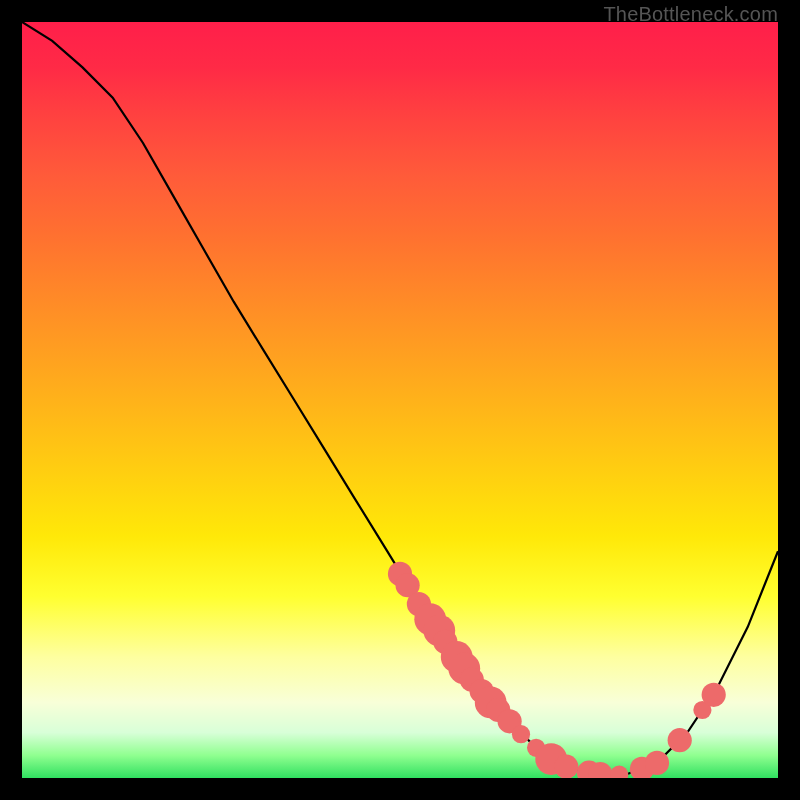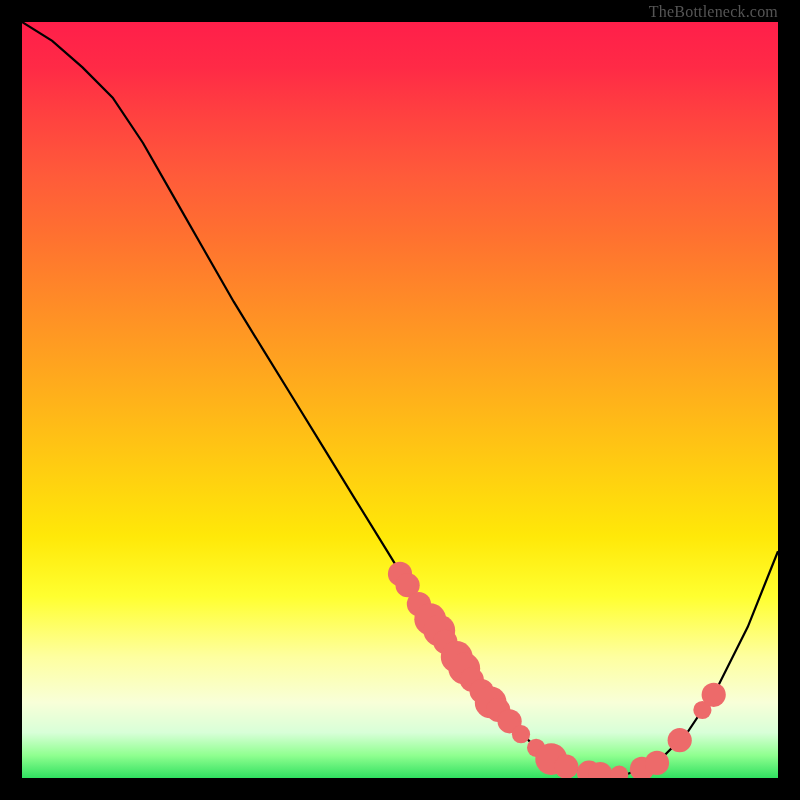--- a/index.html
+++ b/index.html
@@ -40,24 +40,23 @@
       #d8ffd8 94%,
       #90ff90 97%,
       #30e060 100%
     );
   }
   .watermark {
     position: absolute;
     top: 3px;
     right: 22px;
     color: #555;
-    font-size: 16px;
+    font-size: 20px;
     font-weight: 500;
     letter-spacing: 0.2px;
-    font-family: Liberation Serif, serif;
   }
   svg.curve {
     position: absolute;
     left: 0;
     top: 0;
     width: 756px;
     height: 756px;
   }
 </style>
 </head>

